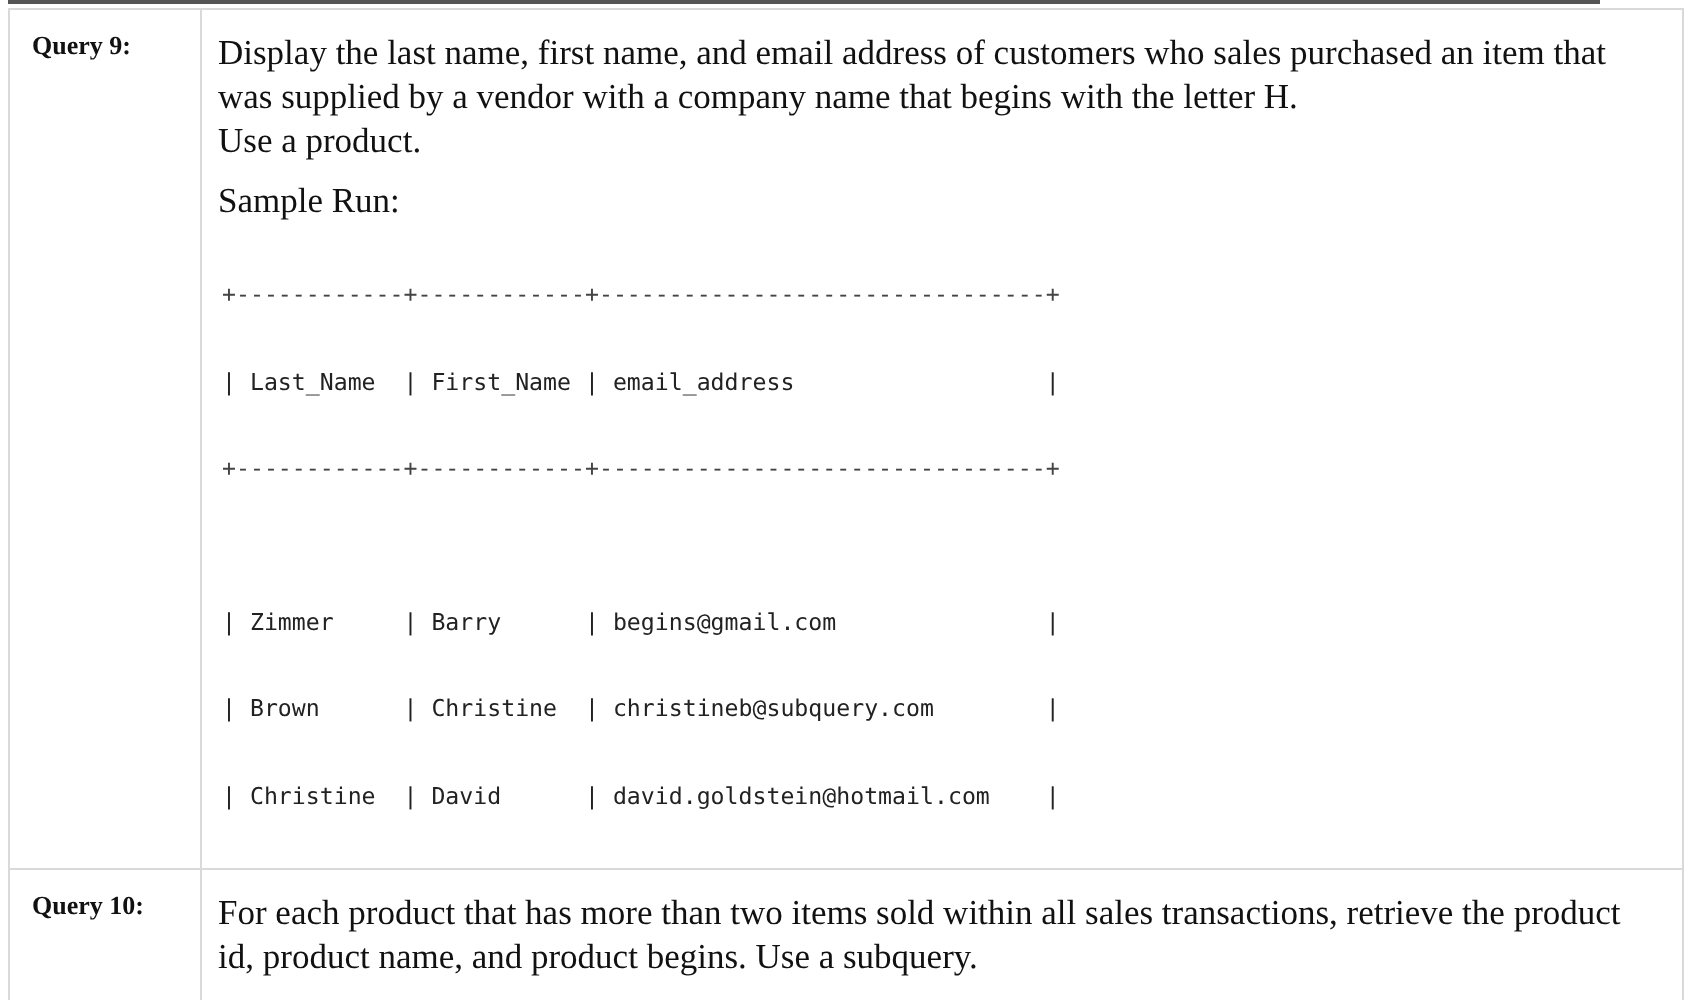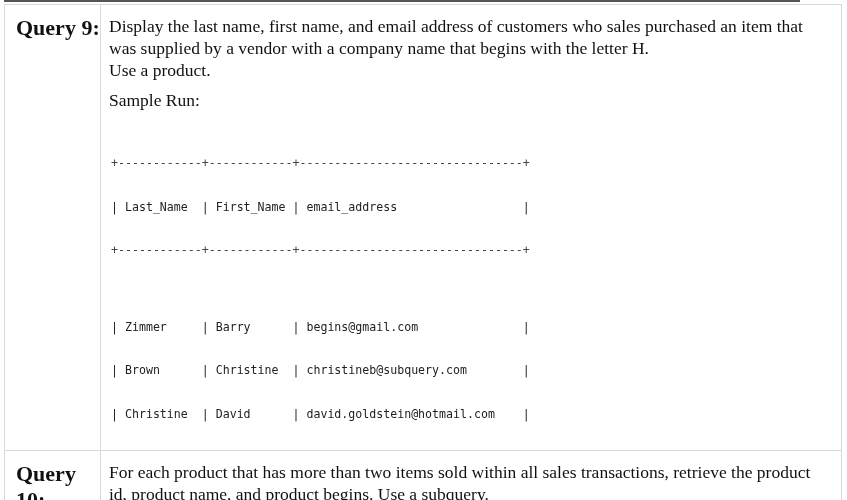--- a/index.html
+++ b/index.html
@@ -32,39 +32,39 @@
       table-layout: fixed;
     }
     .qtable td {
       border: 1px solid #d9d9d9;
       vertical-align: top;
       padding: 0;
     }
     .qtable td.label {
       width: 96px;
       font-weight: bold;
-      font-size: 22px;
+      font-size: 13px;
       padding-left: 11px;
       padding-top: 10px;
       box-sizing: border-box;
     }
     .qtable td.content {
       padding-left: 8px;
       padding-top: 10px;
       padding-right: 6px;
       font-size: 17.5px;
       line-height: 22px;
     }
     .qtable tr.row-9 td { height: 216px; }
     .qtable tr.row-10 td { height: 180px; }
     .desc-line { display: block; white-space: nowrap; }
     .sample-label {
       display: block;
       margin-top: 8px;
-      margin-bottom: 16px;
+      margin-bottom: 0;
     }
     .sql-out {
       font-family: "DejaVu Sans Mono", "Liberation Mono", monospace;
       font-size: 11.6px;
       line-height: 14.5px;
       white-space: pre;
       color: #222;
       margin: 0;
       padding-left: 2px;
     }

